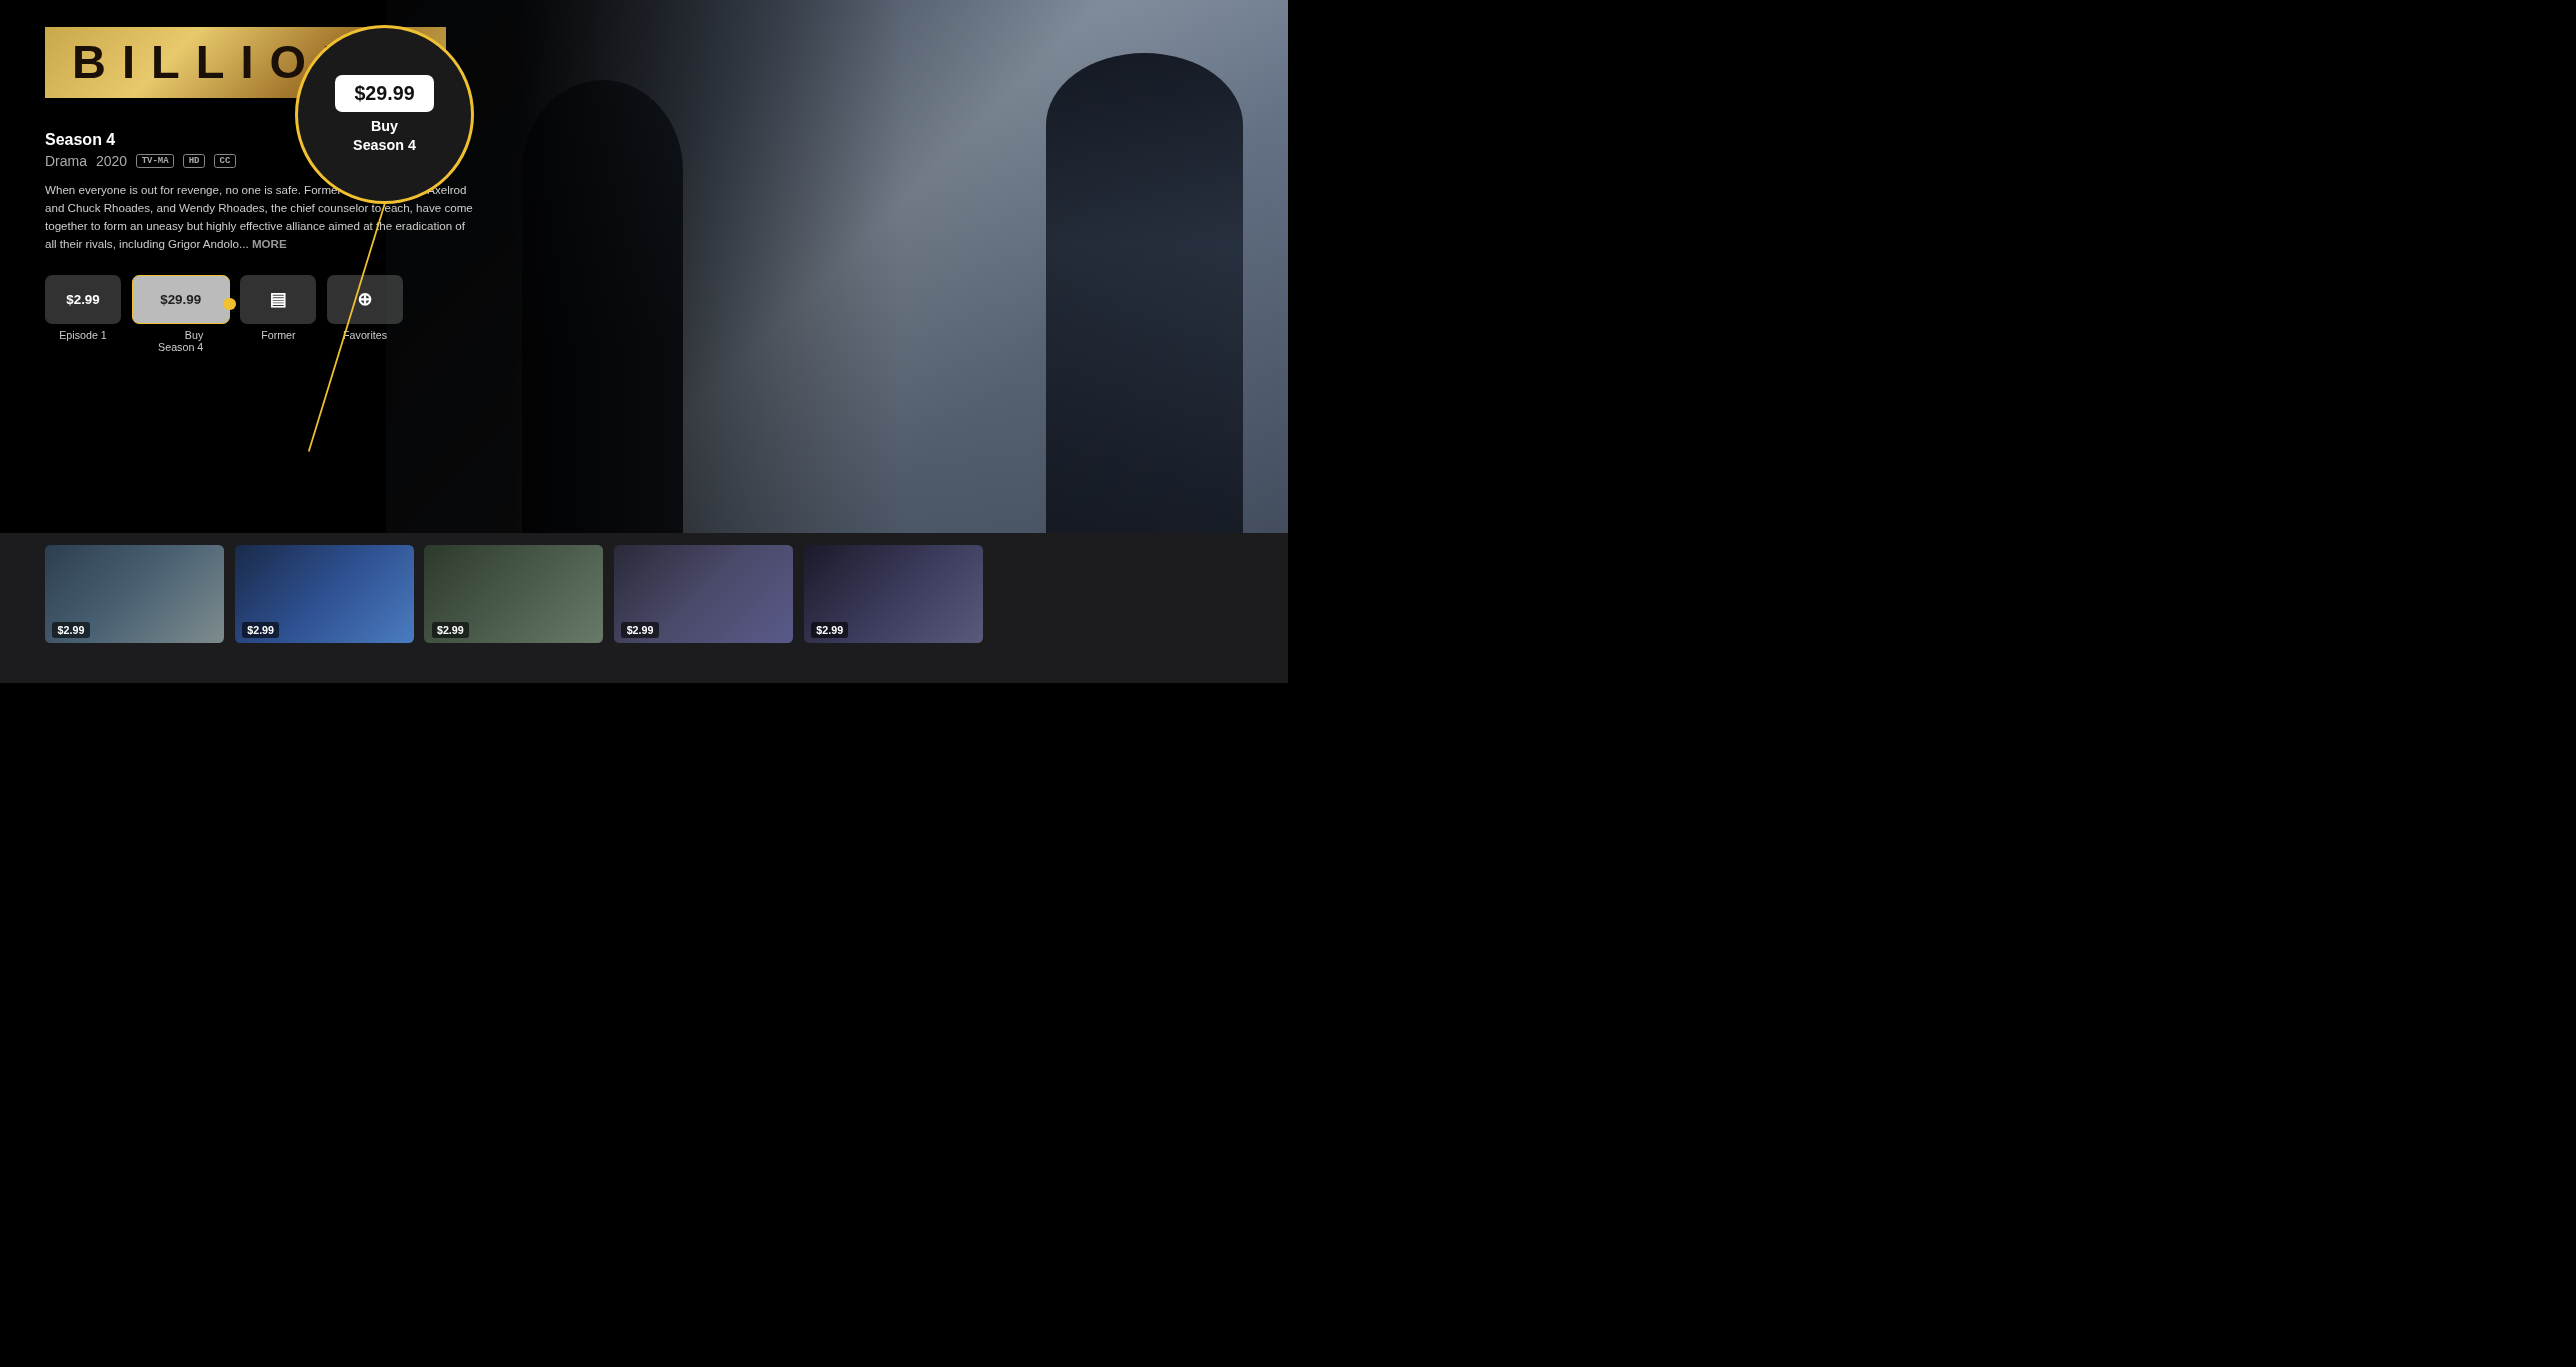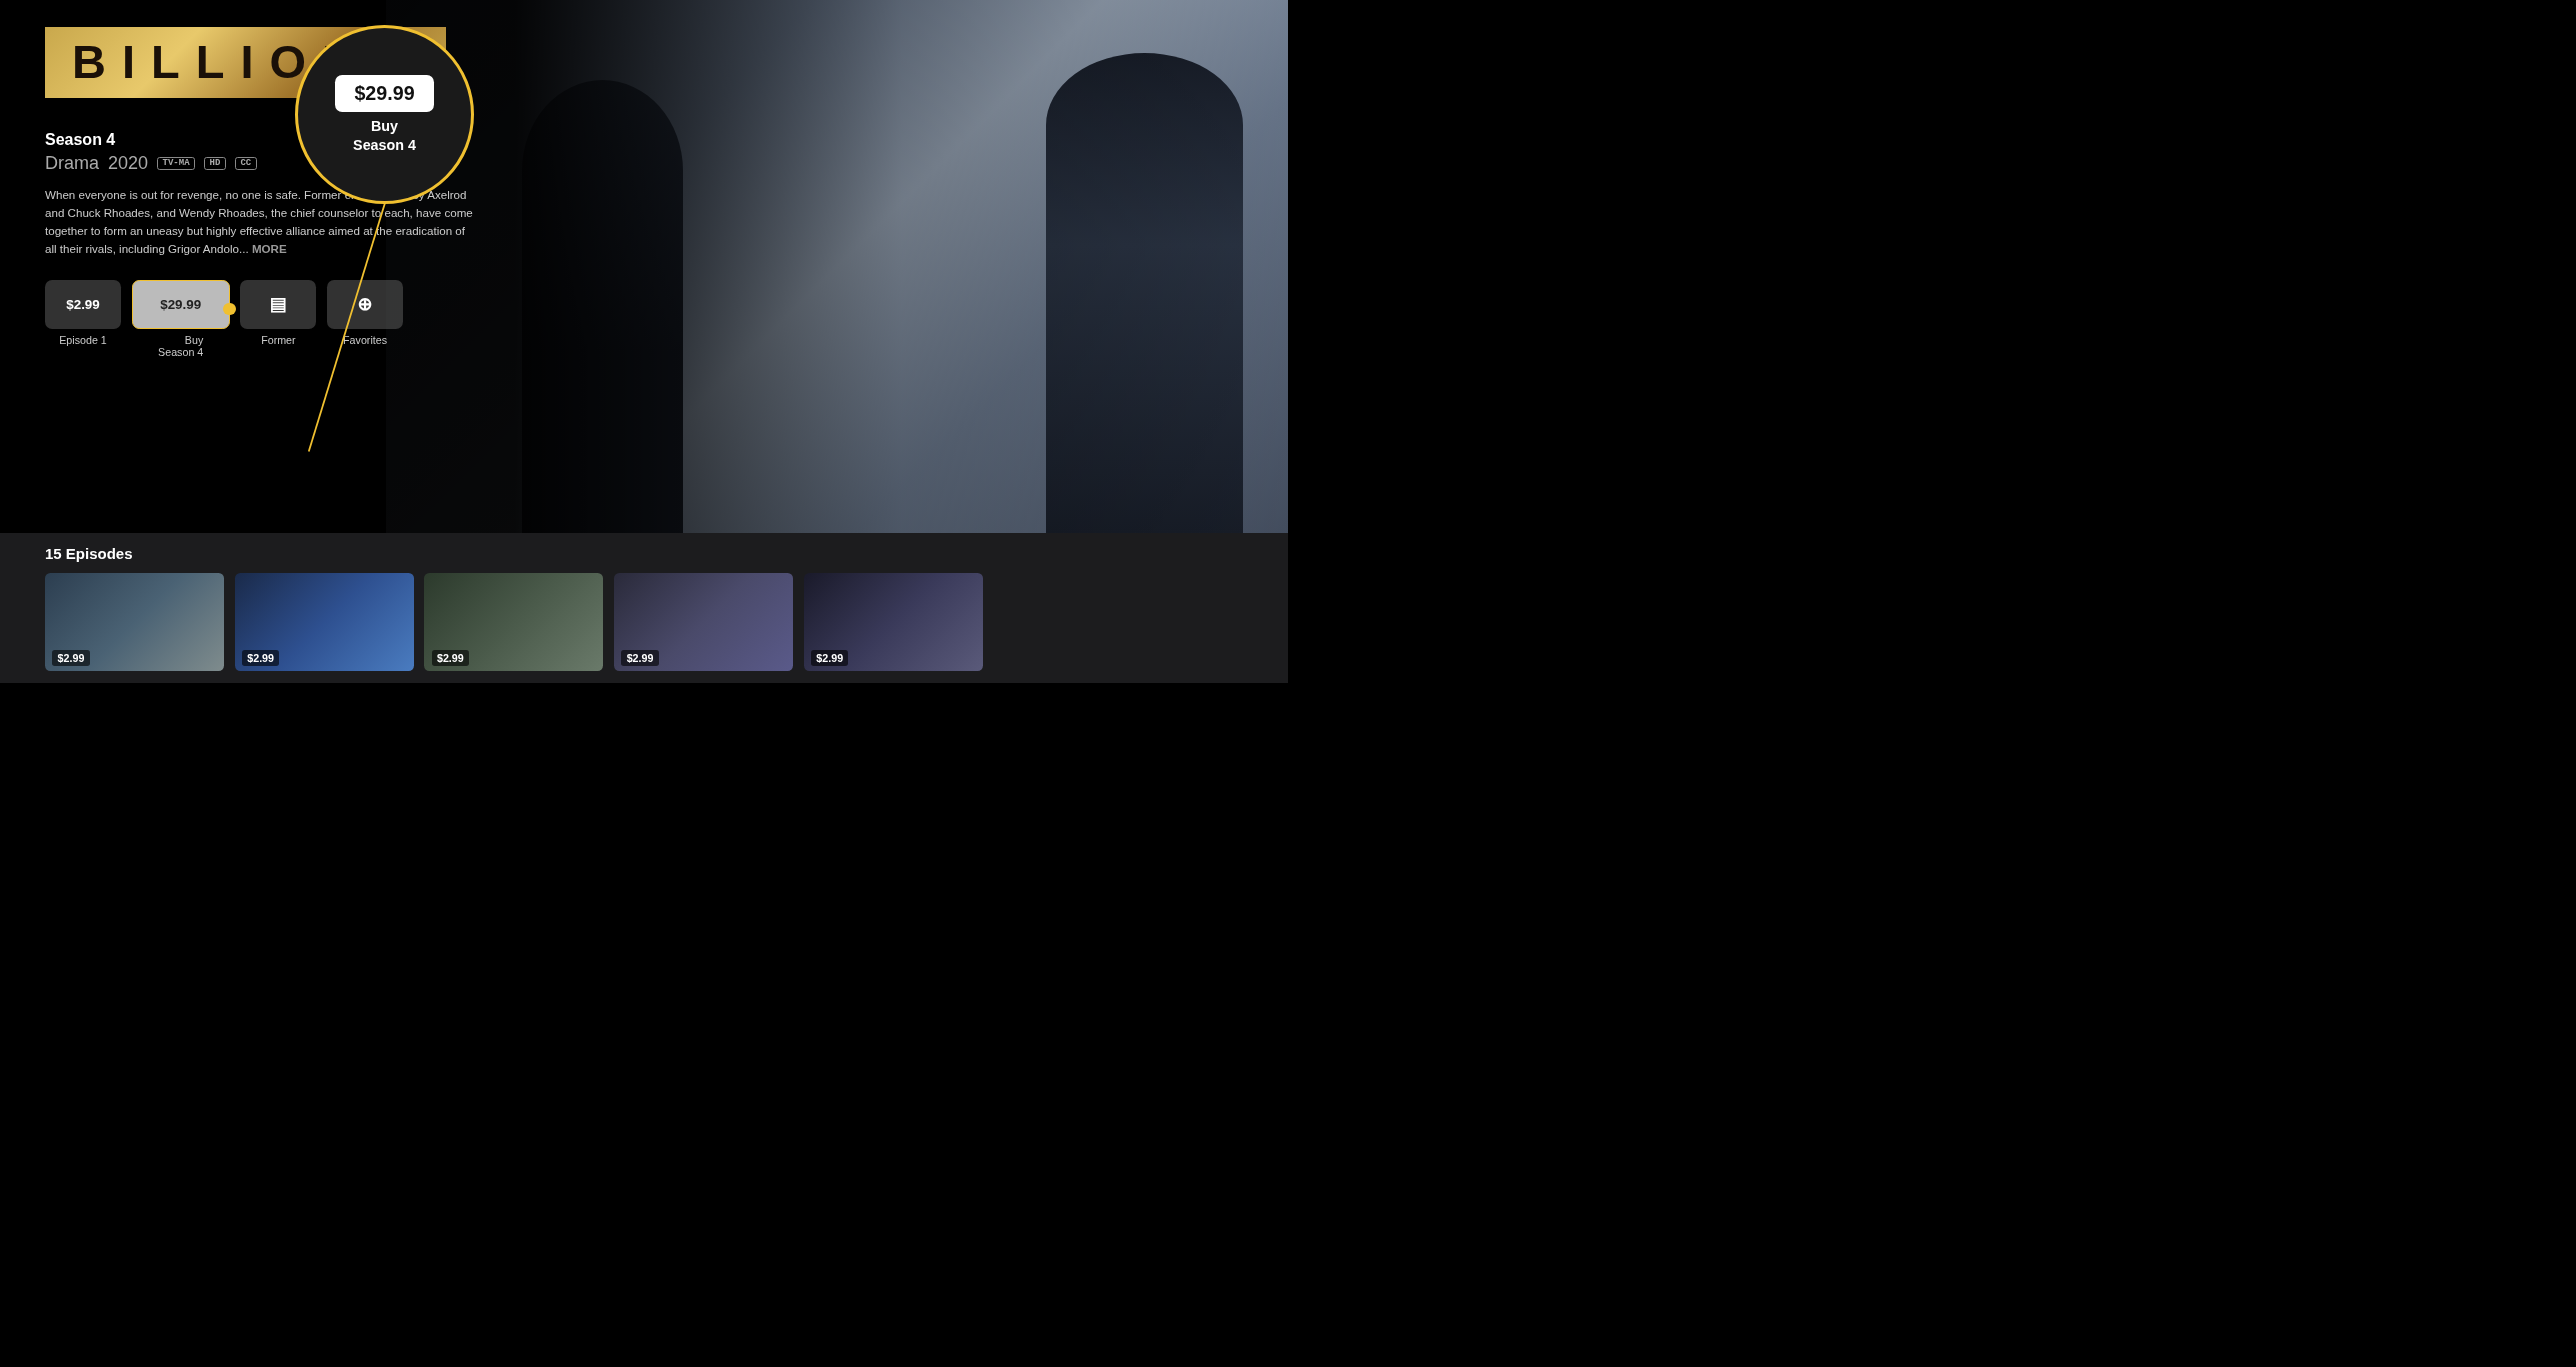--- a/index.html
+++ b/index.html
@@ -90,21 +90,21 @@
       color: #fff;
       margin-bottom: 3.6px;
     }
     .meta-row {
       display: flex;
       align-items: center;
       gap: 9px;
       margin-bottom: 12.5px;
     }
     .meta-text {
-      font-size: 18px;
+      font-size: 14px;
       color: #aaa;
       text-align: right;
     }
     .badge {
       border: 0.9px solid #888;
       border-radius: 2.7px;
       padding: 0.9px 4.5px;
       font-size: 9px;
       color: #aaa;
       font-weight: 600;
@@ -342,21 +342,20 @@
     <span>Buy</span><br>
     <span>Season 4</span>
   </div>
 </div>
 
 <svg class="connector-line" style="position:absolute; top:0; left:0; width:100%; height:100%; pointer-events:none; z-index:9;" viewBox="0 0 1440 764" width="1288" height="683">
   <line x1="430" y1="228" x2="345" y2="505" stroke="#f0c030" stroke-width="2"></line>
 </svg>
 
 <div class="episodes-section">
-  <div class="episodes-heading">15 Episodes</div>
   <div class="episodes-row" id="episodes-container">
   <div class="episode-thumb ep1">
         <div class="ep-price">$2.99</div>
       </div>
       <div class="episode-thumb ep2">
         <div class="ep-price">$2.99</div>
       </div>
       <div class="episode-thumb ep3">
         <div class="ep-price">$2.99</div>
       </div>

